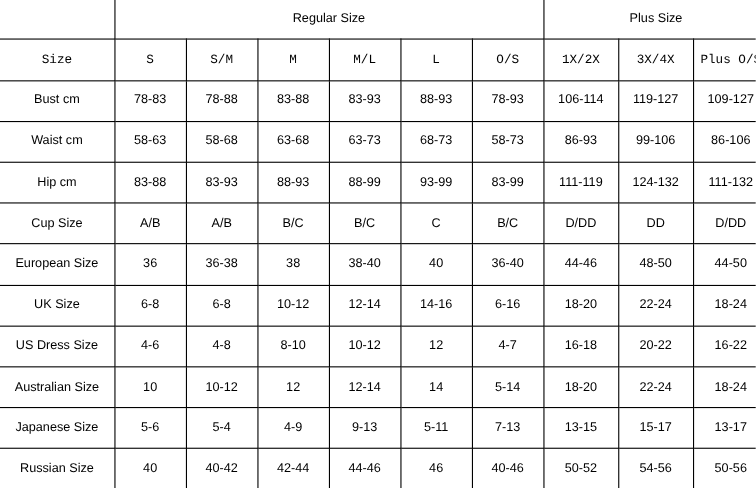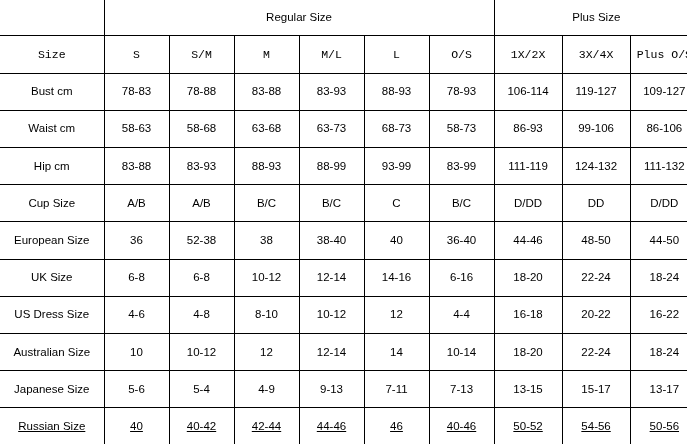--- a/index.html
+++ b/index.html
@@ -41,21 +41,20 @@
     border-right: none;
   }
   #size-chart tr td.row-label {
     border-left: none;
   }
   #size-chart tr td.edge-right {
     border-right: none;
   }
   #size-chart tr.last-row td {
     border-bottom: none;
-    text-decoration: underline;
   }
   .group-header {
     font-weight: bold;
     font-size: 12.5px;
   }
   .col-header {
     font-weight: bold;
     font-size: 12.5px;
     font-family: Liberation Mono, monospace;
   }
@@ -147,21 +146,21 @@
         <td class="data-cell">B/C</td>
         <td class="data-cell">C</td>
         <td class="data-cell">B/C</td>
         <td class="data-cell">D/DD</td>
         <td class="data-cell">DD</td>
         <td class="data-cell edge-right">D/DD</td>
       </tr>
       <tr class="data-row">
         <td class="row-label">European Size</td>
         <td class="data-cell">36</td>
-        <td class="data-cell">52-38</td>
+        <td class="data-cell">36-38</td>
         <td class="data-cell">38</td>
         <td class="data-cell">38-40</td>
         <td class="data-cell">40</td>
         <td class="data-cell">36-40</td>
         <td class="data-cell">44-46</td>
         <td class="data-cell">48-50</td>
         <td class="data-cell edge-right">44-50</td>
       </tr>
       <tr class="data-row">
         <td class="row-label">UK Size</td>
@@ -175,44 +174,44 @@
         <td class="data-cell">22-24</td>
         <td class="data-cell edge-right">18-24</td>
       </tr>
       <tr class="data-row">
         <td class="row-label">US Dress Size</td>
         <td class="data-cell">4-6</td>
         <td class="data-cell">4-8</td>
         <td class="data-cell">8-10</td>
         <td class="data-cell">10-12</td>
         <td class="data-cell">12</td>
-        <td class="data-cell">4-4</td>
+        <td class="data-cell">4-7</td>
         <td class="data-cell">16-18</td>
         <td class="data-cell">20-22</td>
         <td class="data-cell edge-right">16-22</td>
       </tr>
       <tr class="data-row">
         <td class="row-label">Australian Size</td>
         <td class="data-cell">10</td>
         <td class="data-cell">10-12</td>
         <td class="data-cell">12</td>
         <td class="data-cell">12-14</td>
         <td class="data-cell">14</td>
-        <td class="data-cell">10-14</td>
+        <td class="data-cell">5-14</td>
         <td class="data-cell">18-20</td>
         <td class="data-cell">22-24</td>
         <td class="data-cell edge-right">18-24</td>
       </tr>
       <tr class="data-row">
         <td class="row-label">Japanese Size</td>
         <td class="data-cell">5-6</td>
         <td class="data-cell">5-4</td>
         <td class="data-cell">4-9</td>
         <td class="data-cell">9-13</td>
-        <td class="data-cell">7-11</td>
+        <td class="data-cell">5-11</td>
         <td class="data-cell">7-13</td>
         <td class="data-cell">13-15</td>
         <td class="data-cell">15-17</td>
         <td class="data-cell edge-right">13-17</td>
       </tr>
       <tr class="data-row last-row">
         <td class="row-label">Russian Size</td>
         <td class="data-cell">40</td>
         <td class="data-cell">40-42</td>
         <td class="data-cell">42-44</td>

